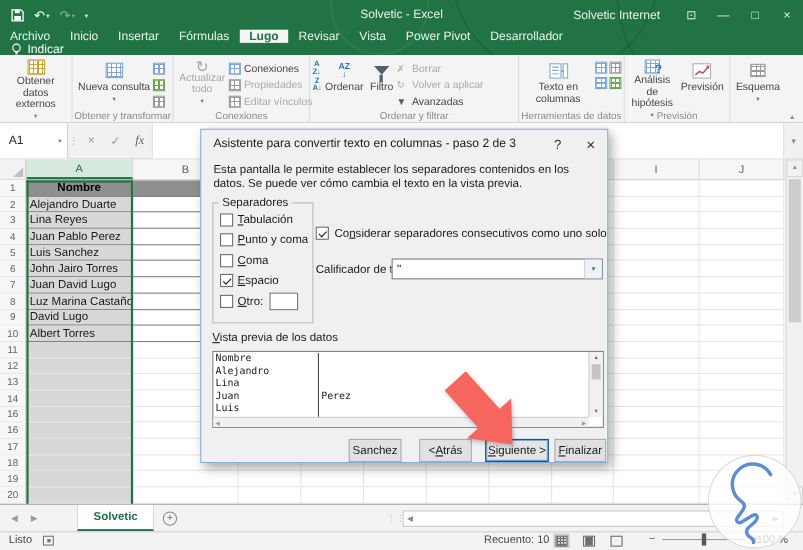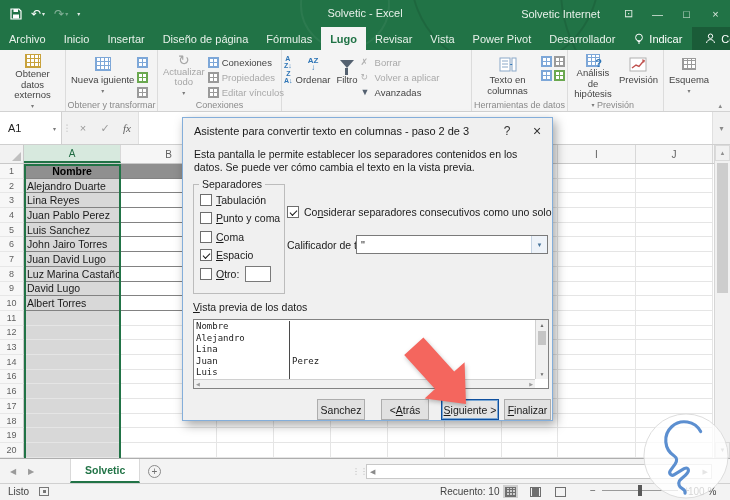--- a/index.html
+++ b/index.html
@@ -17,21 +17,21 @@
   .qat{position:absolute;left:10px;top:0;height:27px;display:flex;align-items:center;gap:9px;color:#fff;}
   .qat .qbtn{display:flex;align-items:center;gap:1px;font-size:12px;color:#fff;cursor:default;}
   .qat .dim{opacity:.45;}
   .qat .mini{font-size:6px;opacity:.85;}
   .win-title{position:absolute;left:0;top:0;width:730px;height:27px;line-height:27px;text-align:center;
              color:#e8f1ea;font-size:11px;}
   .tb-right{position:absolute;right:0;top:0;height:27px;display:flex;align-items:center;z-index:3;}
   .account{color:#e8f1ea;font-size:11px;margin-right:14px;}
   .winbtn{width:29px;height:27px;color:#dce9df;font-size:11px;display:flex;align-items:center;justify-content:center;}
   
-  .menurow{position:absolute;left:0;top:27px;width:730px;height:23px;display:flex;align-items:stretch;z-index:2;}
+  .menurow{position:absolute;left:0;top:27px;width:730px;height:23px;display:flex;align-items:stretch;z-index:2;flex-direction:column;}
   .mtab{color:#e8f1ea;font-size:11px;padding:0 9px;display:flex;align-items:center;cursor:default;white-space:nowrap;}
   .mtab.active{background:#f4f4f4;color:#217346;font-weight:bold;}
   .menuspacer{flex:1;}
   .tellme{display:flex;align-items:center;gap:5px;color:#fff;font-size:11px;padding:0 10px;}
   .share{display:flex;align-items:center;gap:5px;background:#1a5c38;color:#fff;font-size:11px;padding:0 13px;}
 
   
   .ribbon{position:absolute;left:0;top:50px;width:730px;height:62px;background:#f4f4f4;
           border-bottom:1px solid #d2d2d2;display:flex;align-items:stretch;}
   .rgroup{position:relative;border-right:1px solid #dcdcdc;padding:2px 2px 12px 2px;display:flex;align-items:flex-start;}
@@ -201,21 +201,20 @@
         <span class="winbtn">□</span>
         <span class="winbtn">×</span>
       </div>
     </div>
 
     <div class="menurow">
       <div style="display:flex">
           <div class="mtab">Archivo</div>
           <div class="mtab">Inicio</div>
           <div class="mtab">Insertar</div>
-          <div class="mtab">Diseño de página</div>
           <div class="mtab">Fórmulas</div>
           <div class="mtab active">Lugo</div>
           <div class="mtab">Revisar</div>
           <div class="mtab">Vista</div>
           <div class="mtab">Power Pivot</div>
           <div class="mtab">Desarrollador</div>
         </div>
       <div class="menuspacer"></div>
       <div class="tellme">
         <svg width="10" height="12" viewBox="0 0 10 12">
@@ -243,21 +242,21 @@
         <span>Obtener datos externos</span>
         <span class="carat">▾</span>
       </div>
     </div>
 
     <div class="rgroup" style="width:92px">
       <div class="bigbtn">
         <span class="bicon">
             <span class="sicon grid-ico" style="width:16px;height:14px"></span>
           </span>
-        <span>Nueva iguiente</span>
+        <span>Nueva consulta</span>
         <span class="carat">▾</span>
       </div>
       <div class="smallcol">
         <span class="smallbtn">
             <span class="sicon grid-ico"></span>
           </span>
         <span class="smallbtn">
             <span class="sicon grid-ico green"></span>
           </span>
         <span class="smallbtn">
@@ -318,20 +317,21 @@
           </span>
         <span class="smallbtn gray">
             <span class="sicon" style="color:#b0b0b0;font-size:9px">↻</span>
             <span>Volver a aplicar</span>
           </span>
         <span class="smallbtn">
             <span class="sicon" style="color:#546170;font-size:9px">▼</span>
             <span>Avanzadas</span>
           </span>
       </div>
+      <div class="glabel">Ordenar y filtrar</div>
     </div>
 
     <div class="rgroup" style="width:96px">
       <div class="bigbtn">
         <span class="bicon">
           <svg width="18" height="15" viewBox="0 0 18 15">
               <rect x="1" y="1" width="10" height="13" fill="#fff" stroke="#8aa8c8"></rect>
               <path d="M3 4h6M3 7h6M3 10h6" stroke="#8aa8c8"></path>
               <rect x="13" y="1" width="4" height="13" fill="#fff" stroke="#8aa8c8"></rect>
               <path d="M11.2 7.5l2-0 0 0" stroke="#2e75b6"></path>

